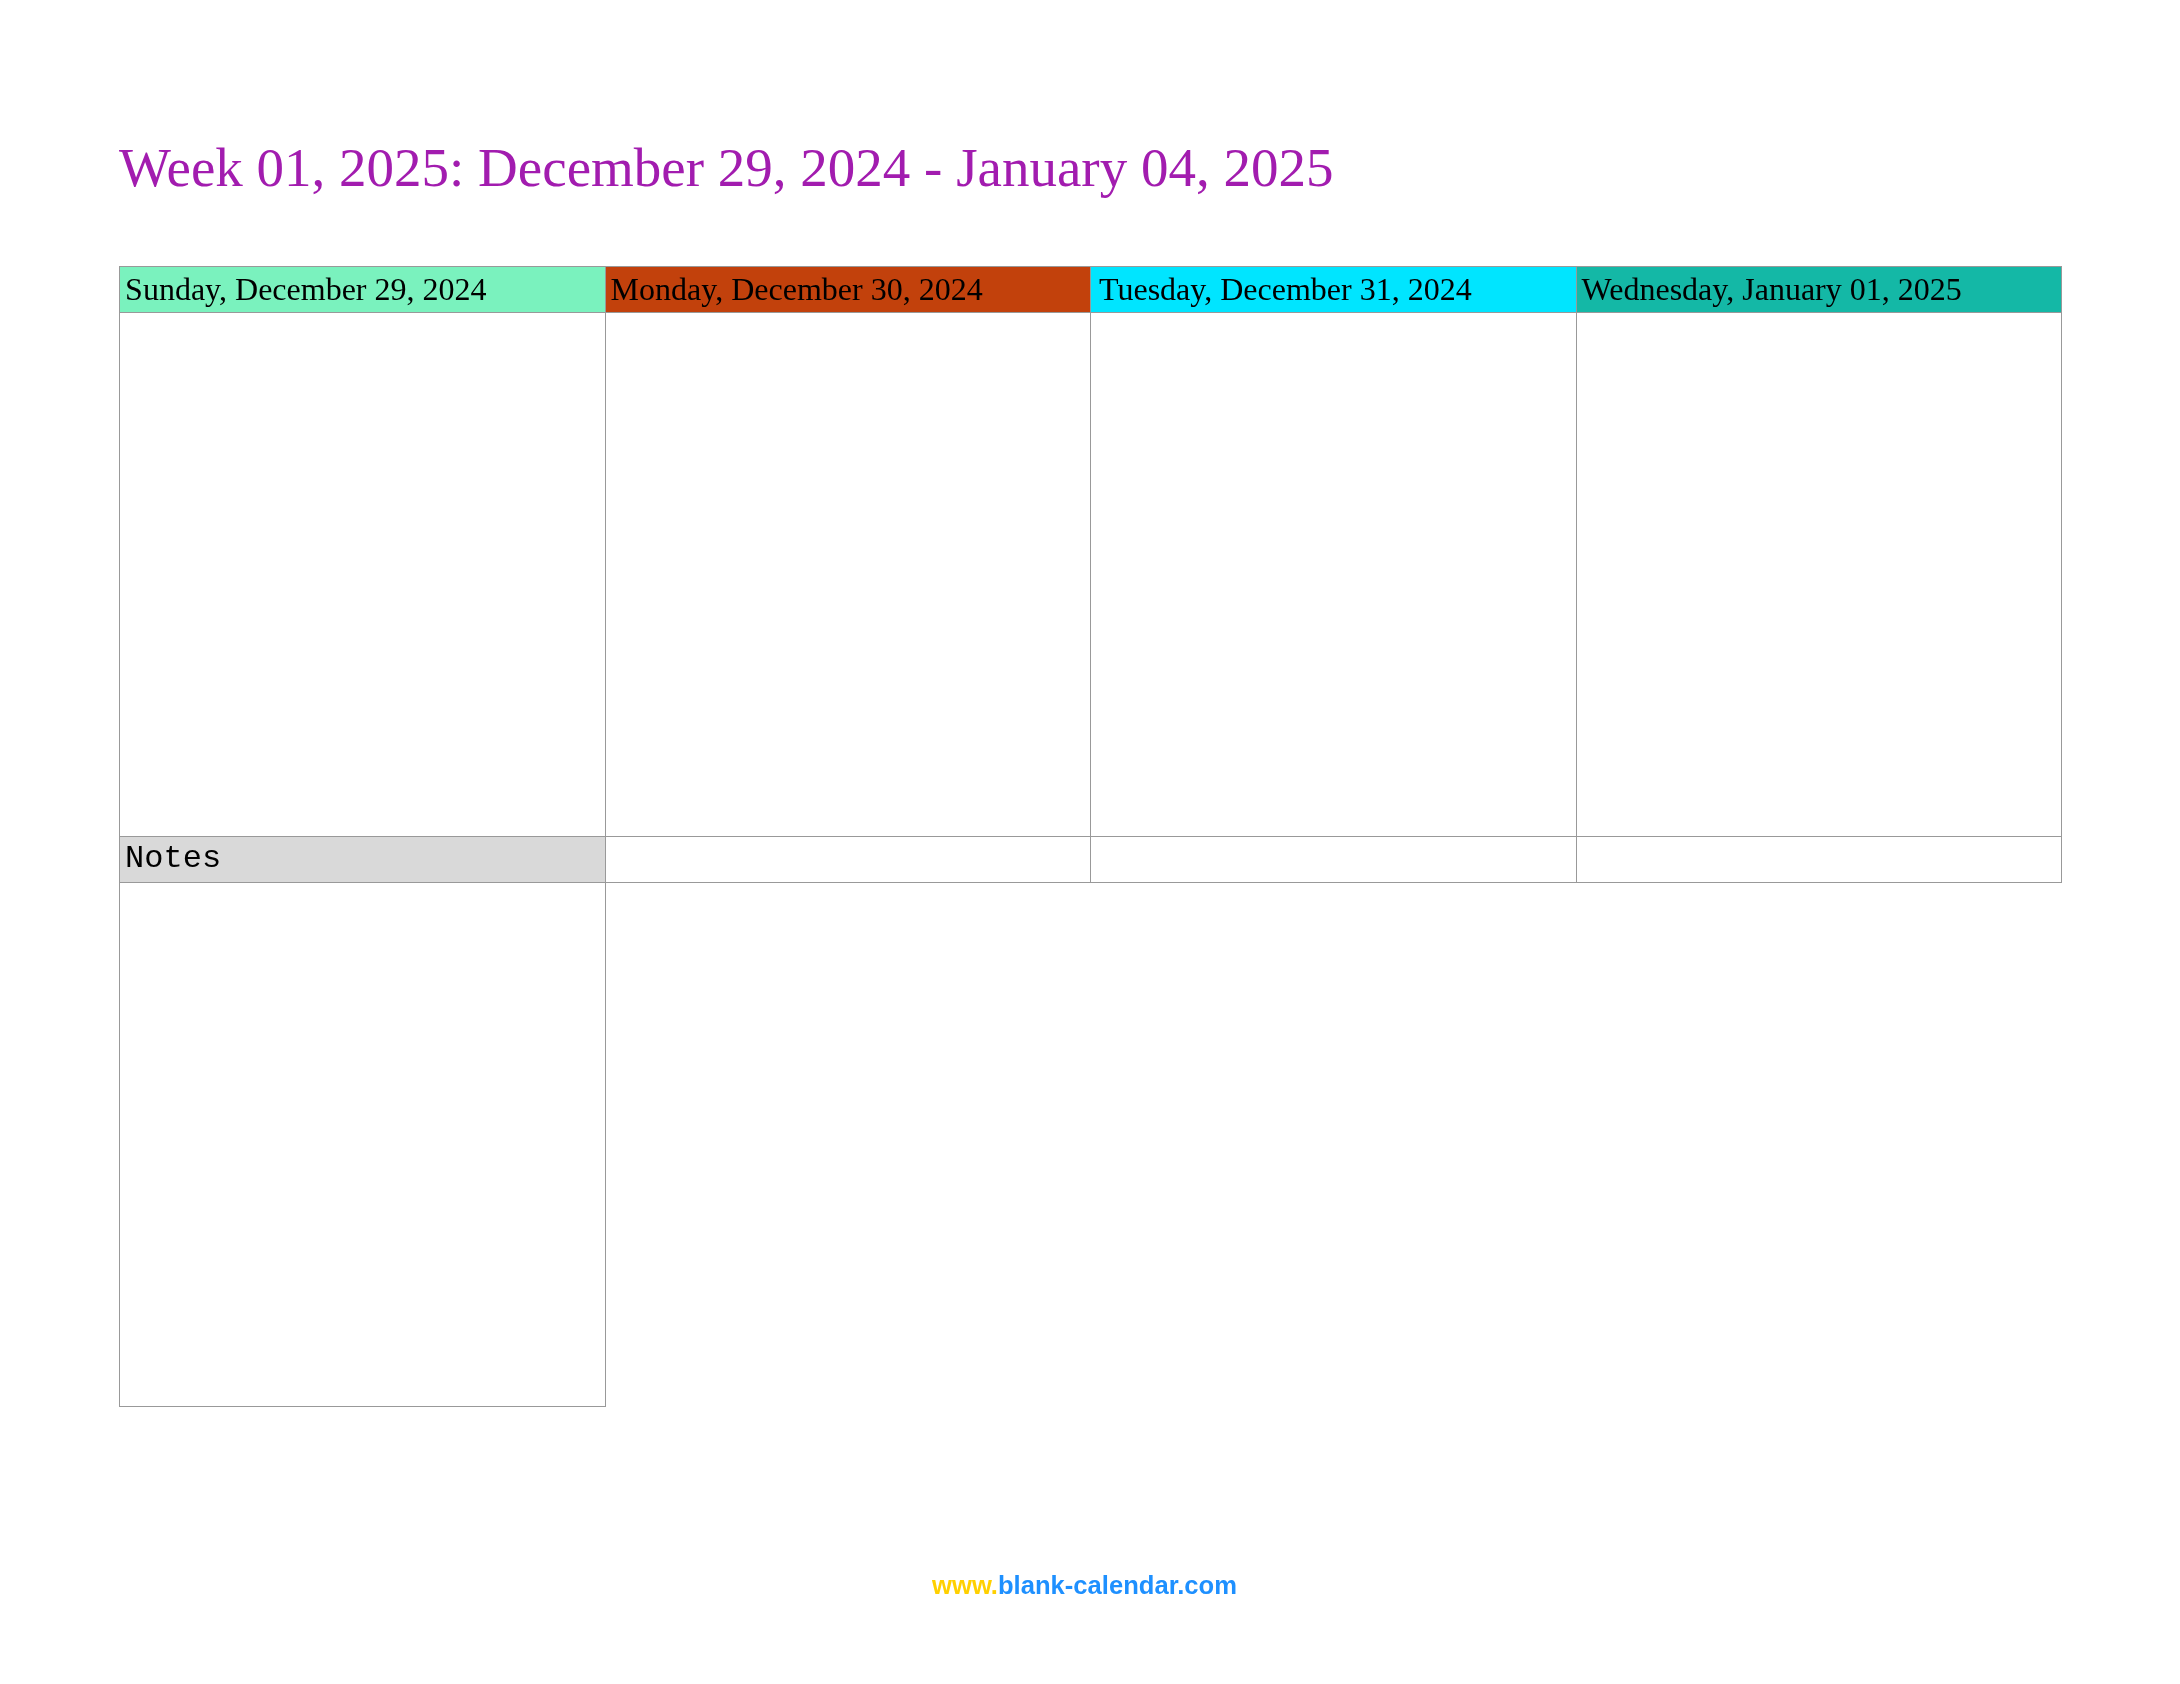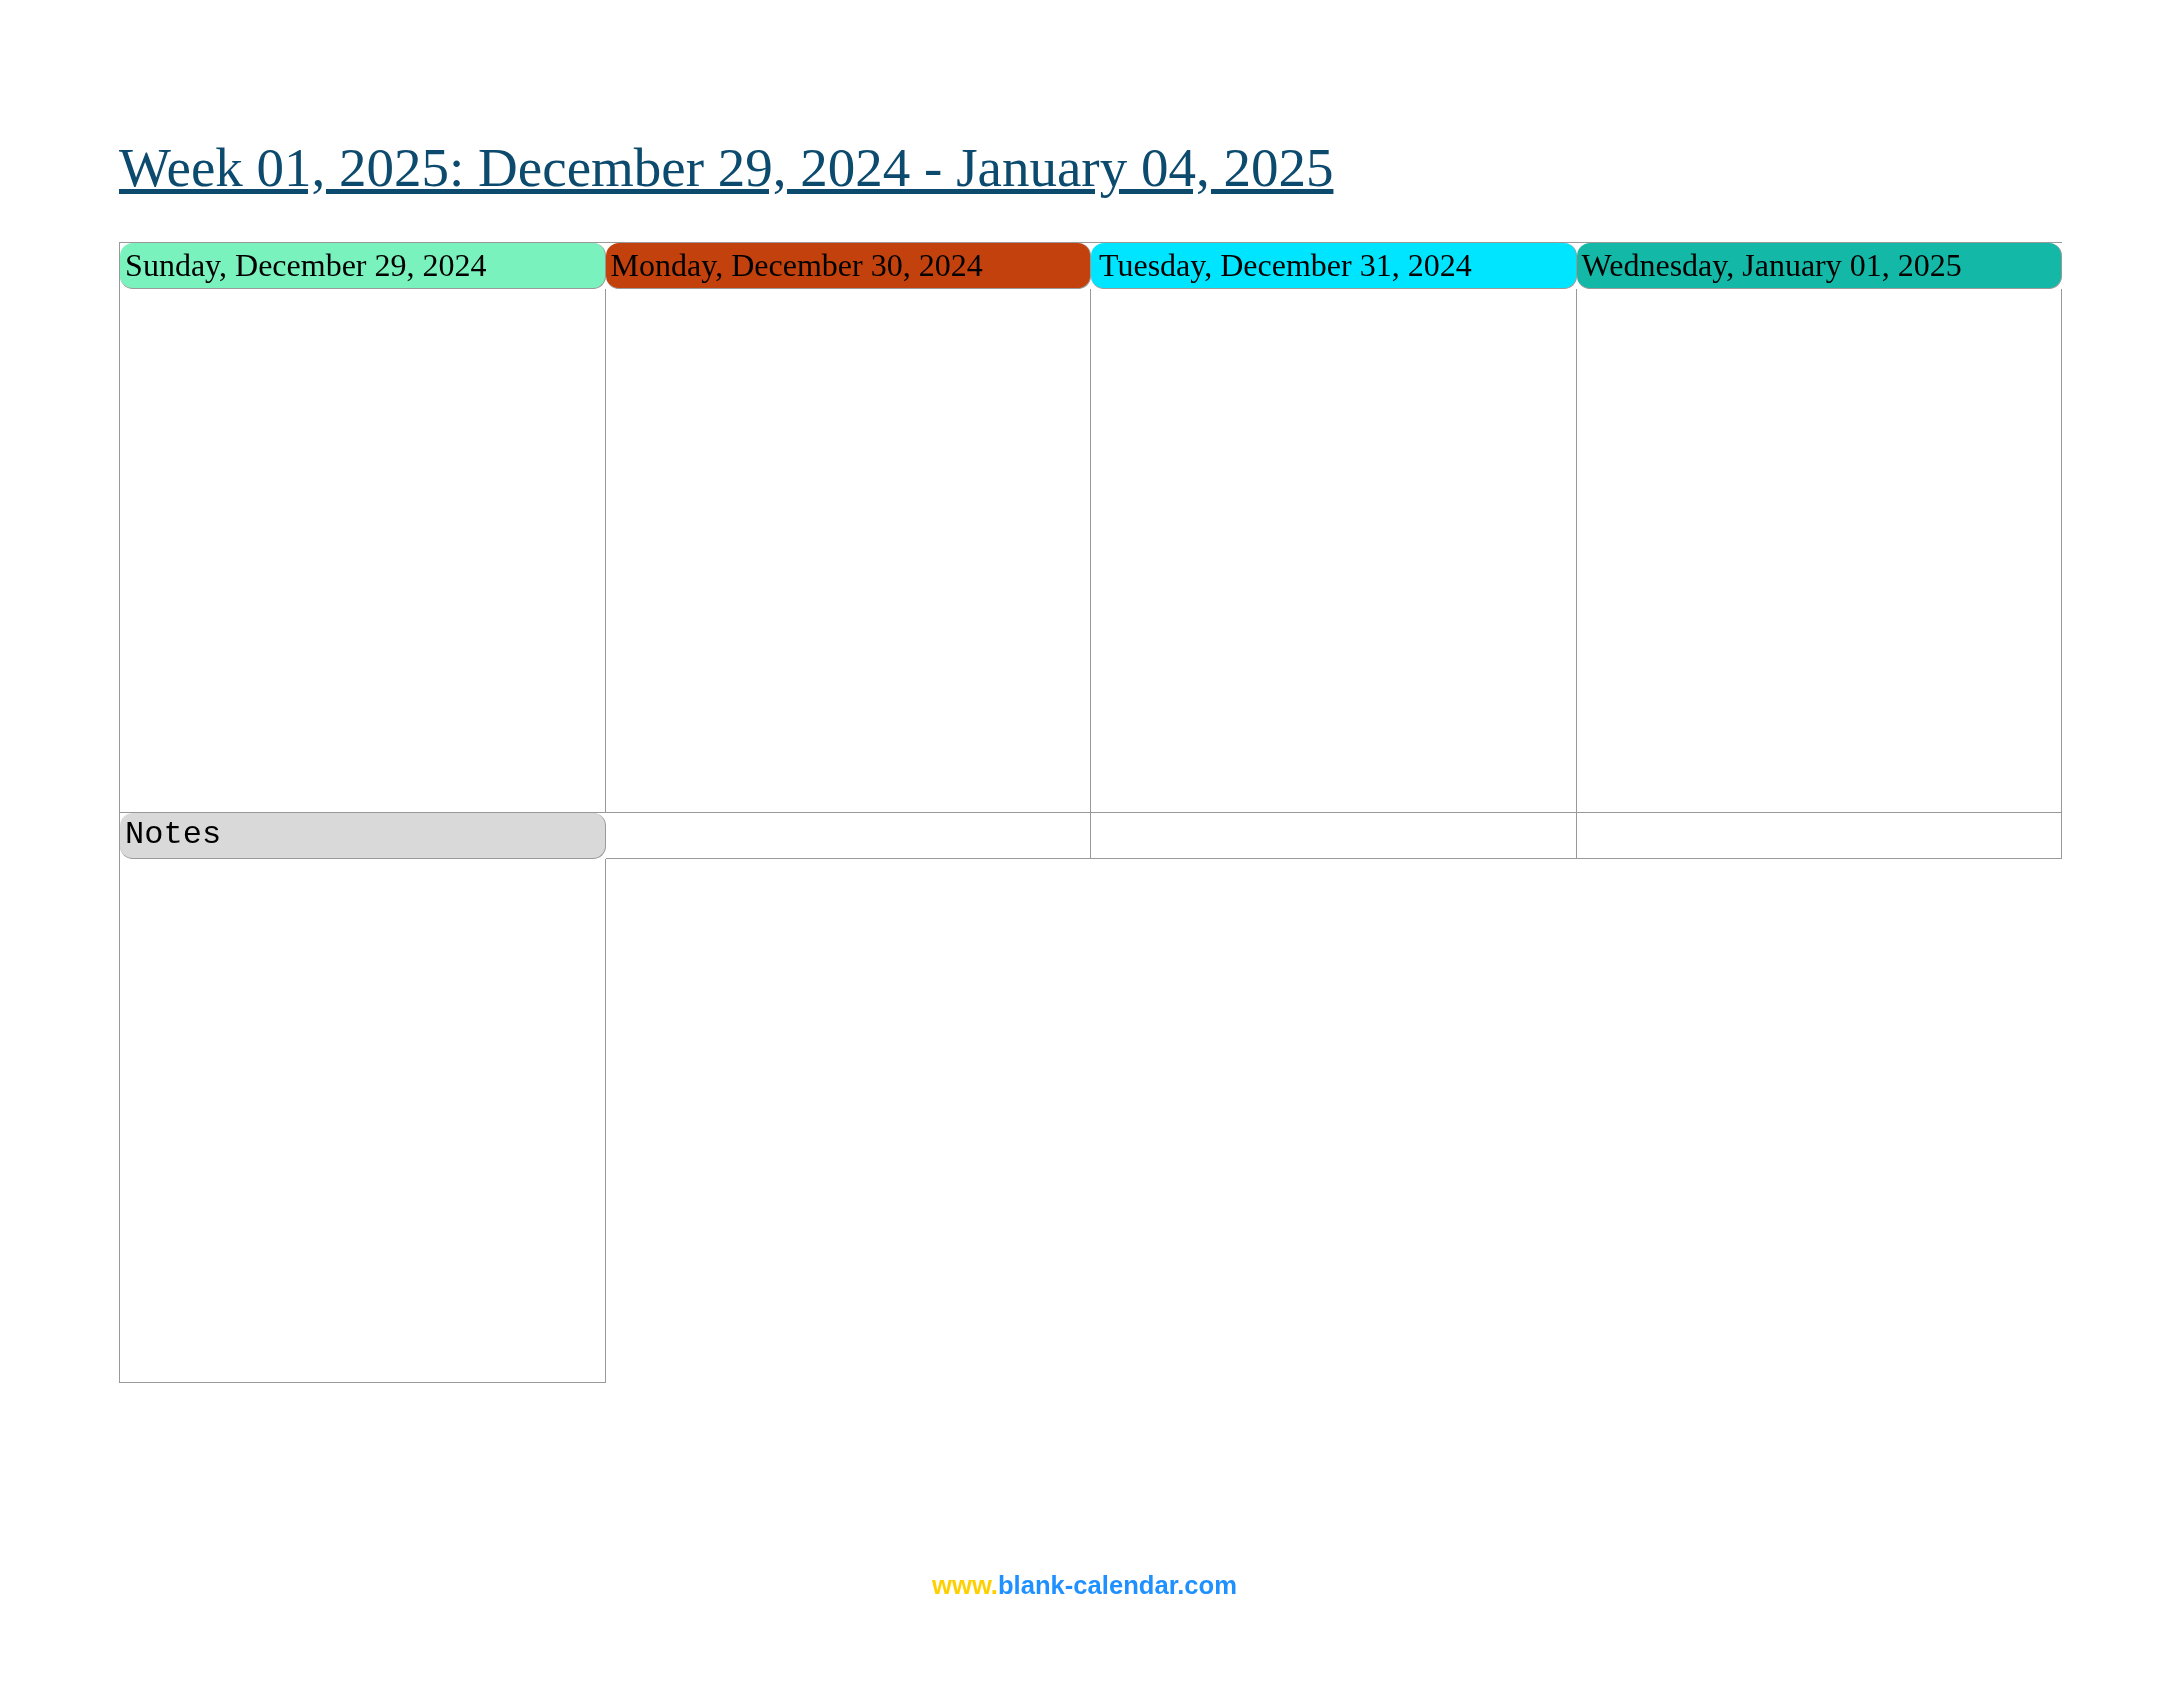--- a/index.html
+++ b/index.html
@@ -13,42 +13,40 @@
     width: 2181px;
     height: 1685px;
     position: relative;
   }
   .page {
     padding: 136px 119px 0 119px;
   }
   .title {
     font-size: 55px;
     font-weight: normal;
-    color: #0c4a6e;
-    margin-bottom: 43px;
-    text-decoration: underline;
+    color: #a21caf;
+    margin-bottom: 67px;
   }
   .grid {
     display: grid;
     grid-template-columns: repeat(4, 1fr);
     grid-template-rows: auto 1fr auto 1fr;
     border-top: 1.7px solid #999;
     border-left: 1.7px solid #999;
     height: 1141px;
   }
   .cell-header {
     border-right: 1.7px solid #999;
     border-bottom: 1.7px solid #999;
     font-size: 32px;
     padding: 3.4px 5.1px;
     line-height: 1.2;
     color: #000;
     white-space: nowrap;
     overflow: hidden;
-    border-radius: 13px;
   }
   .cell-body {
     border-right: 1.7px solid #999;
     border-bottom: 1.7px solid #999;
     background: #fff;
   }
   .c-mint   { background: #7af2be; }
   .c-cream  { background: #c2410c; }
   .c-cyan   { background: #00e5ff; padding-left: 8px; }
   .c-orange { background: #14b8a6; }

